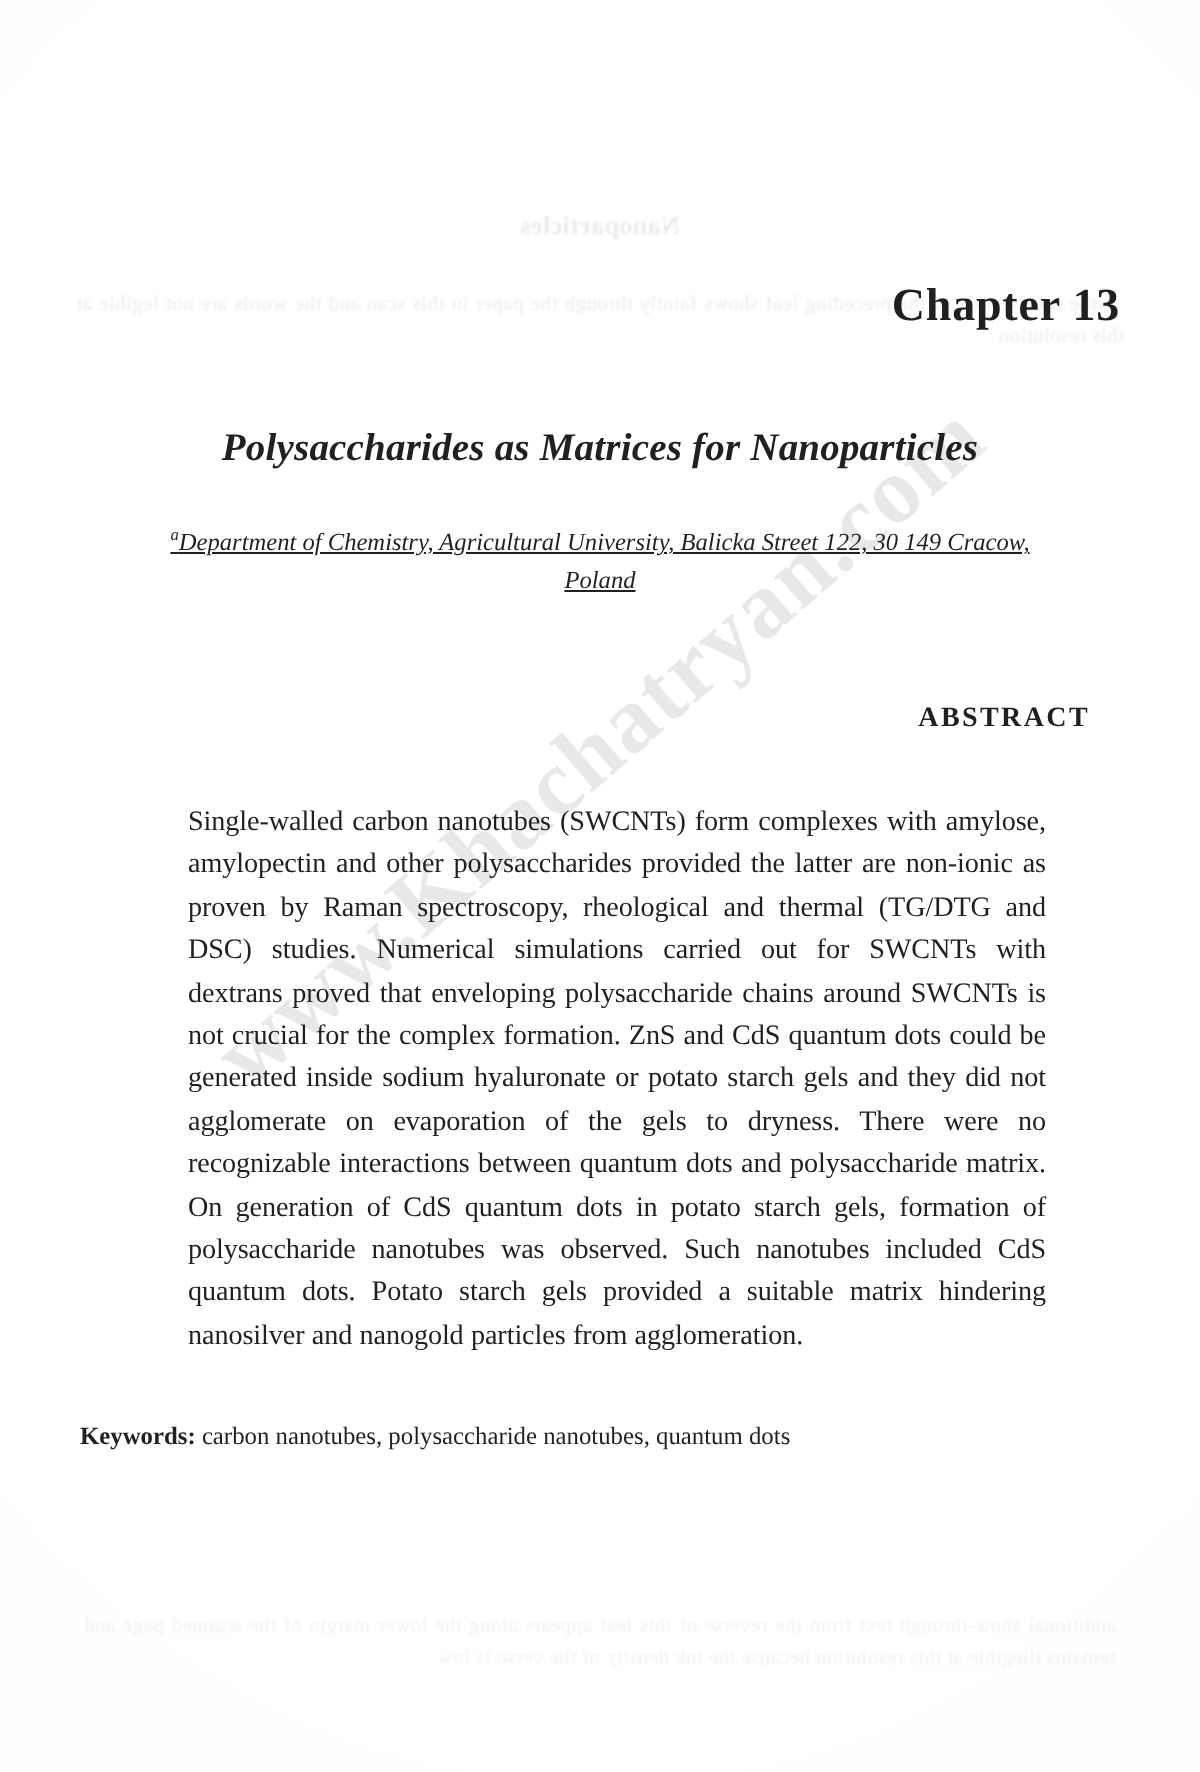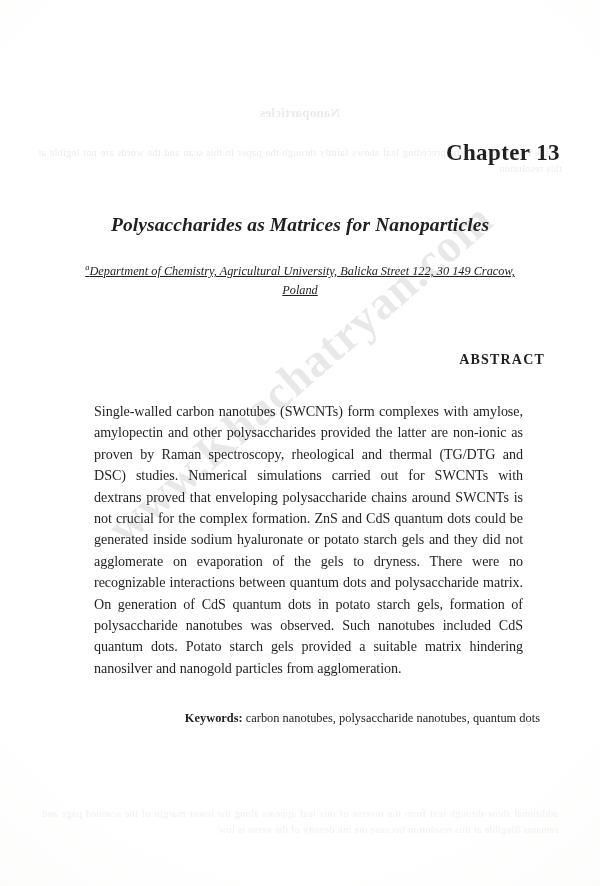--- a/index.html
+++ b/index.html
@@ -163,21 +163,21 @@
     hyphens: none;
   }
 
   #keywords-line {
     margin: 0;
     padding-top: 20px;
     padding-left: 0px;
     padding-right: 20px;
     font-size: 12.4px;
     line-height: 18px;
-    text-align: right;
+    text-align: left;
   }
   #keywords-label {
     font-weight: bold;
     font-size: 12.4px;
   }
 </style>
 </head>
 <body>
 
 <div id="page">

